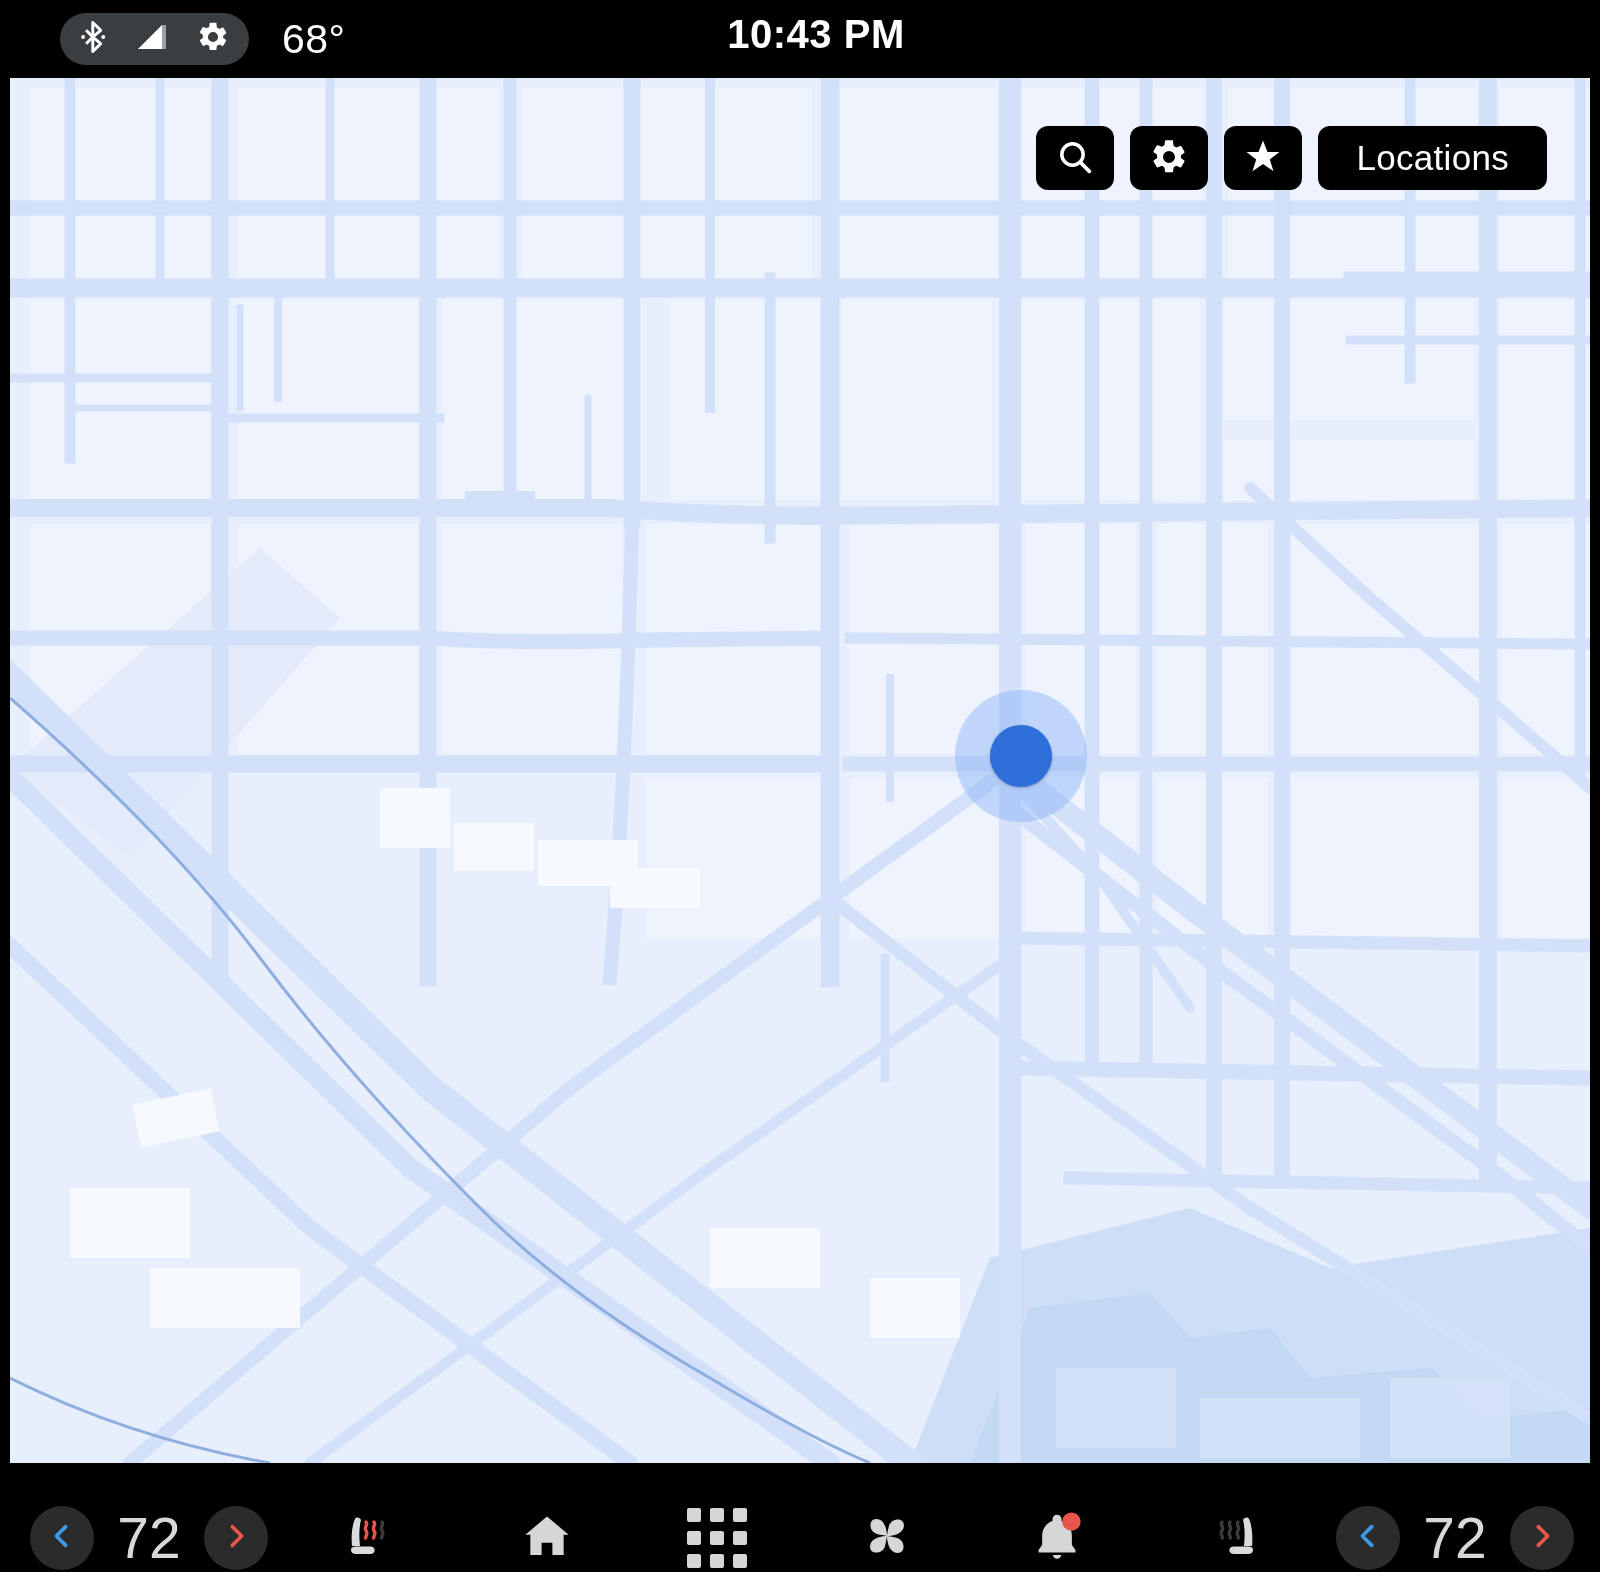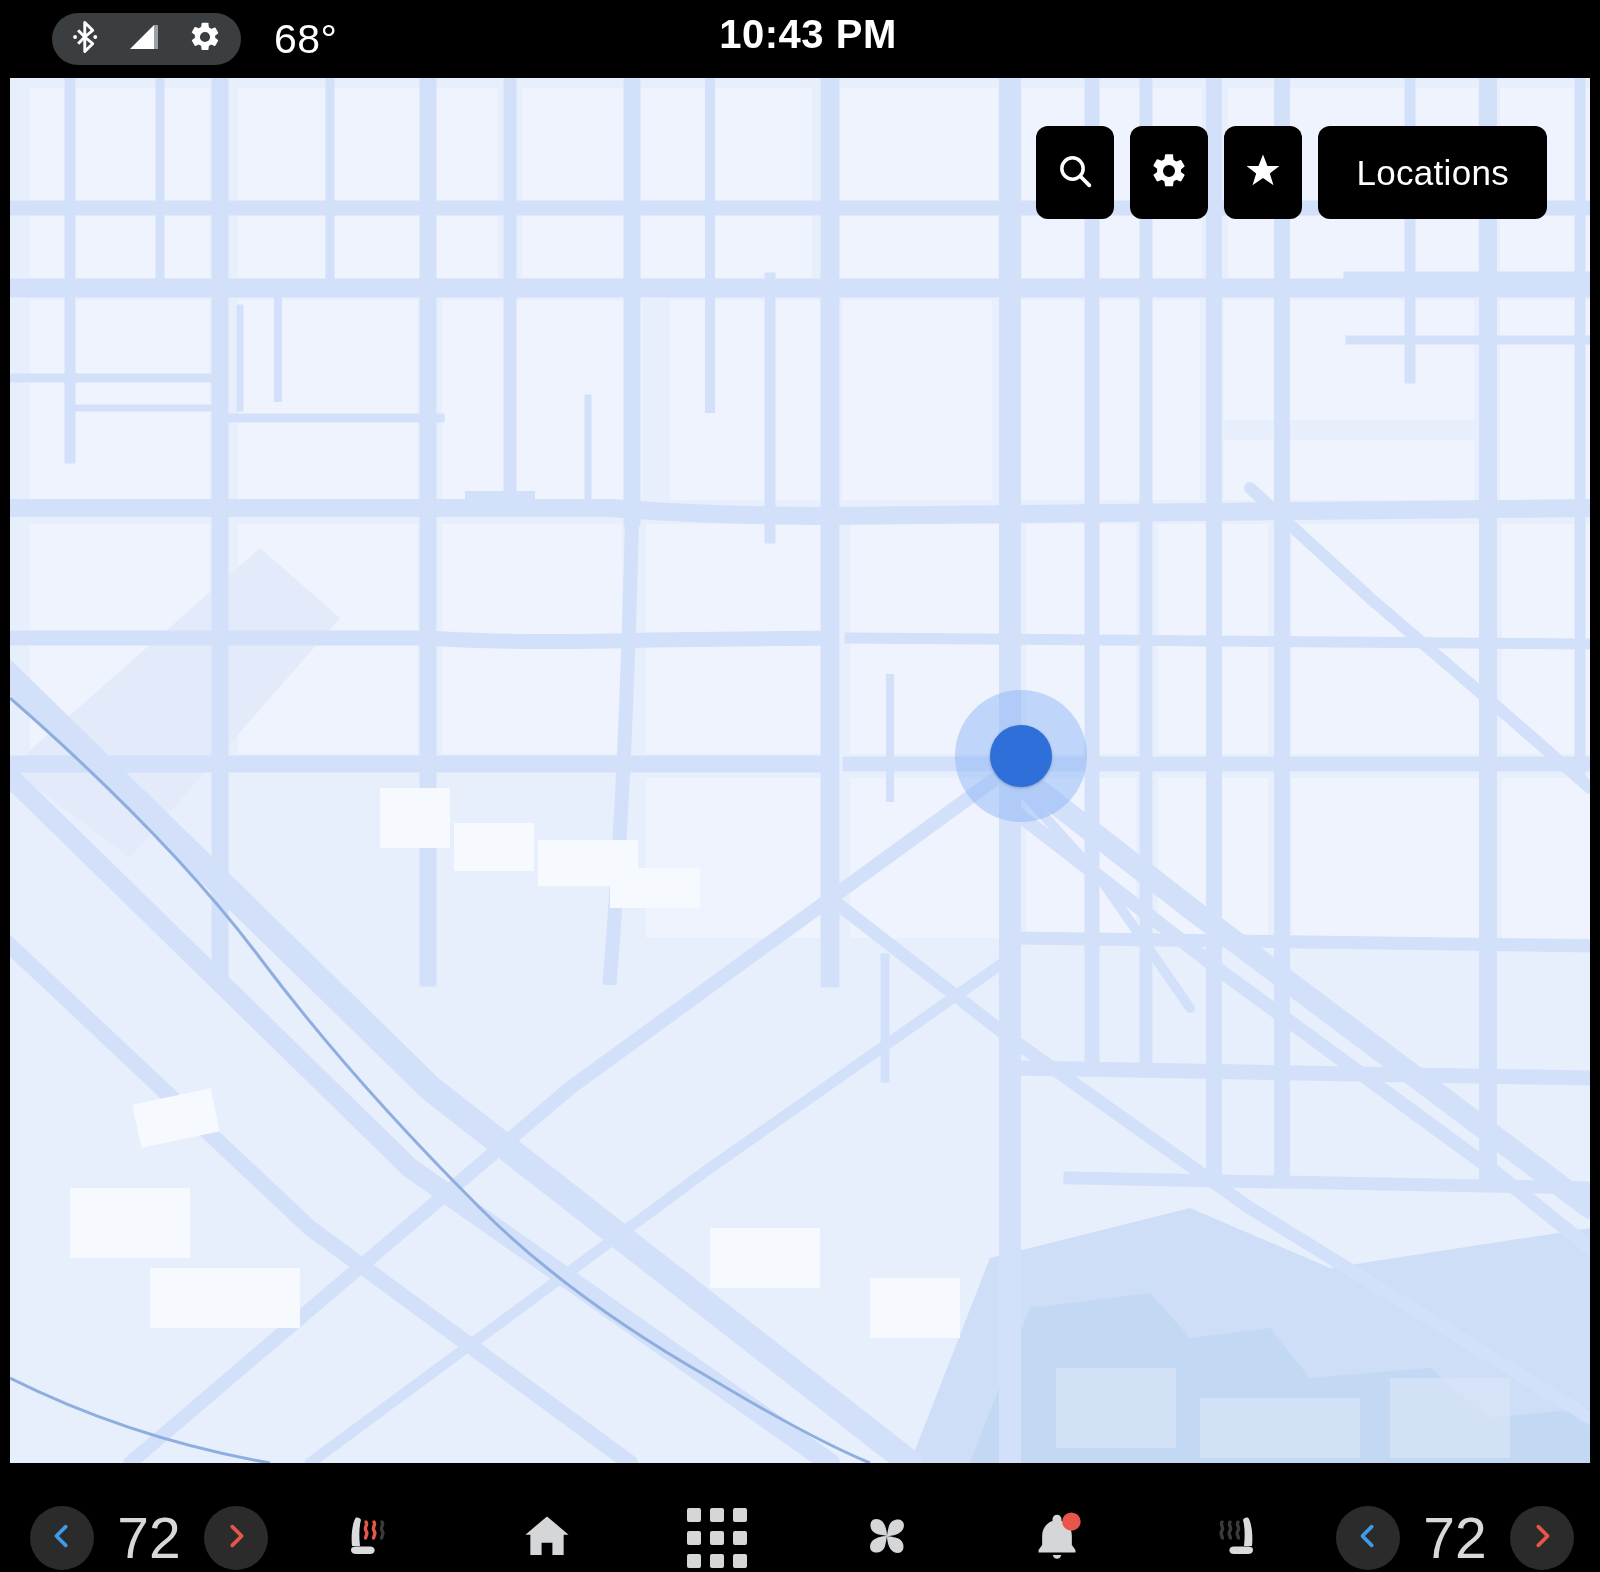--- a/index.html
+++ b/index.html
@@ -18,21 +18,21 @@
     position: relative;
     width: 1600px;
     height: 1572px;
     background: #000000;
     overflow: hidden;
   }
 
   
   #status-bar {
     position: absolute;
-    left: 8px; top: 0;
+    left: 16px; top: 0;
     width: 1420px; height: 78px;
     background: #000000;
   }
   #status-pill {
     position: absolute;
     left: 44px; top: 13px;
     width: 189px; height: 52px;
     border-radius: 26px;
     background: #3A3E41;
     display: flex;
@@ -102,21 +102,21 @@
     position: absolute;
     right: 53px; top: 126px;
     display: flex;
     align-items: center;
     gap: 16px;
   }
   .map-btn {
     background: #000000;
     border: none;
     border-radius: 12px;
-    height: 93px;
+    height: 64px;
     width: 78px;
     display: flex;
     align-items: center;
     justify-content: center;
     padding: 0;
     cursor: pointer;
   }
   .map-btn.text-btn {
     width: auto;
     padding: 0 38px;

